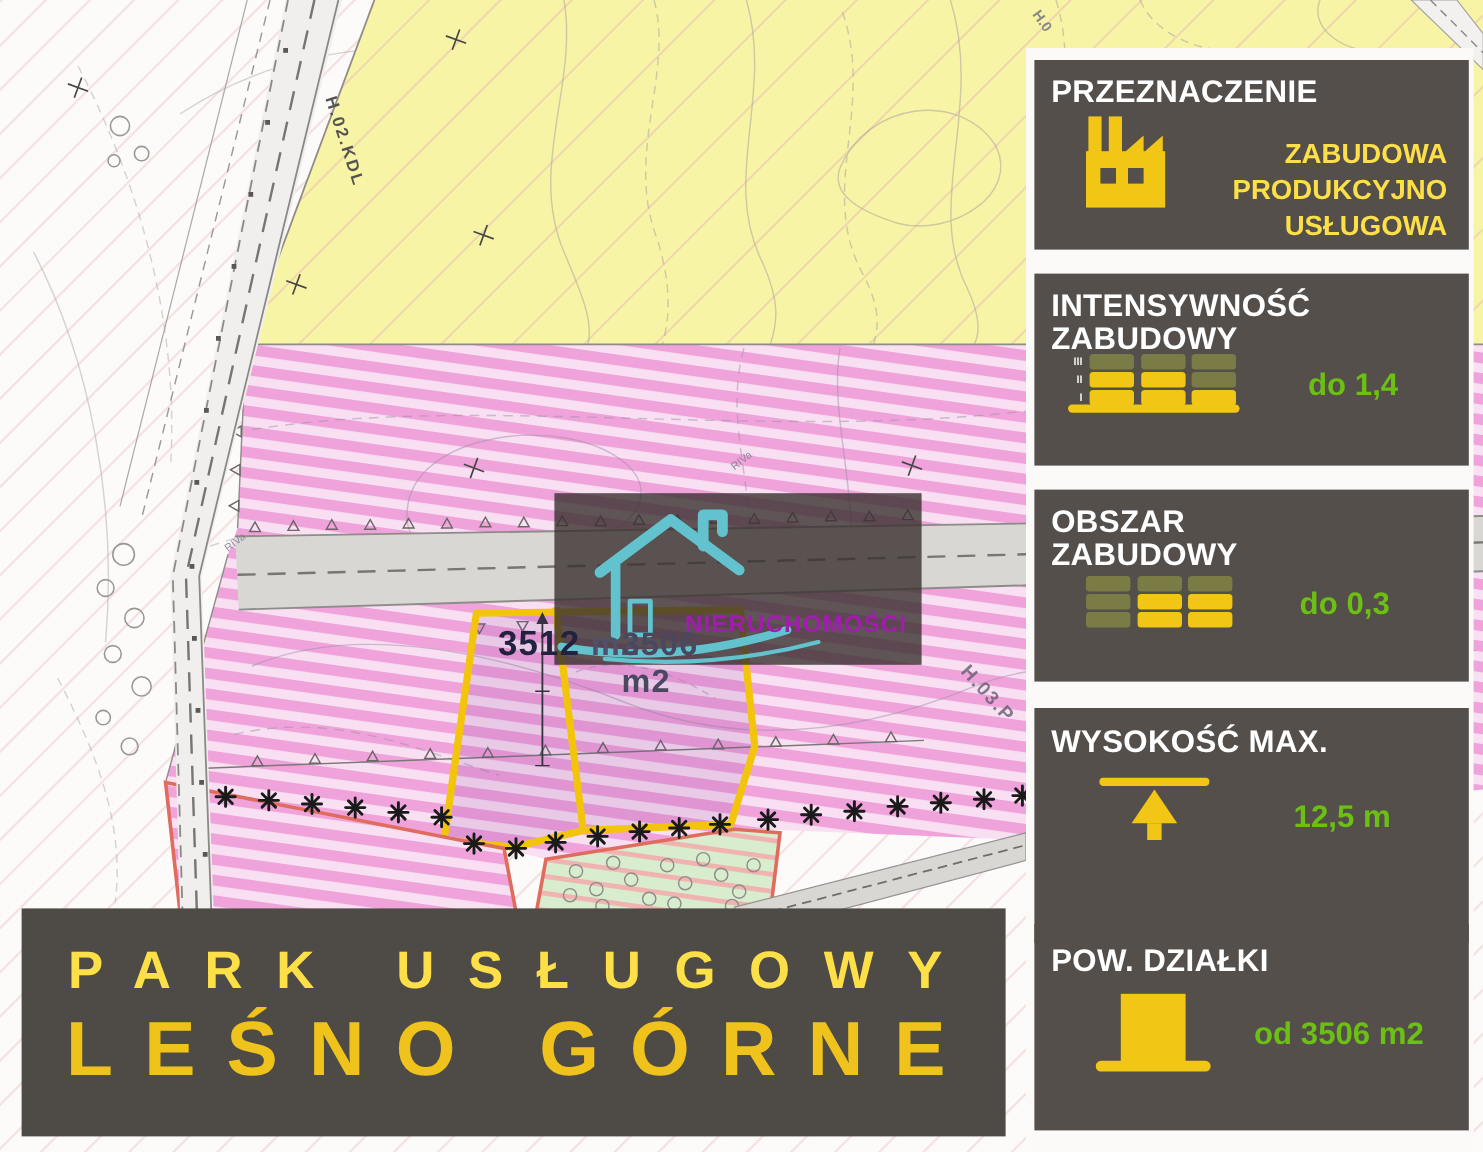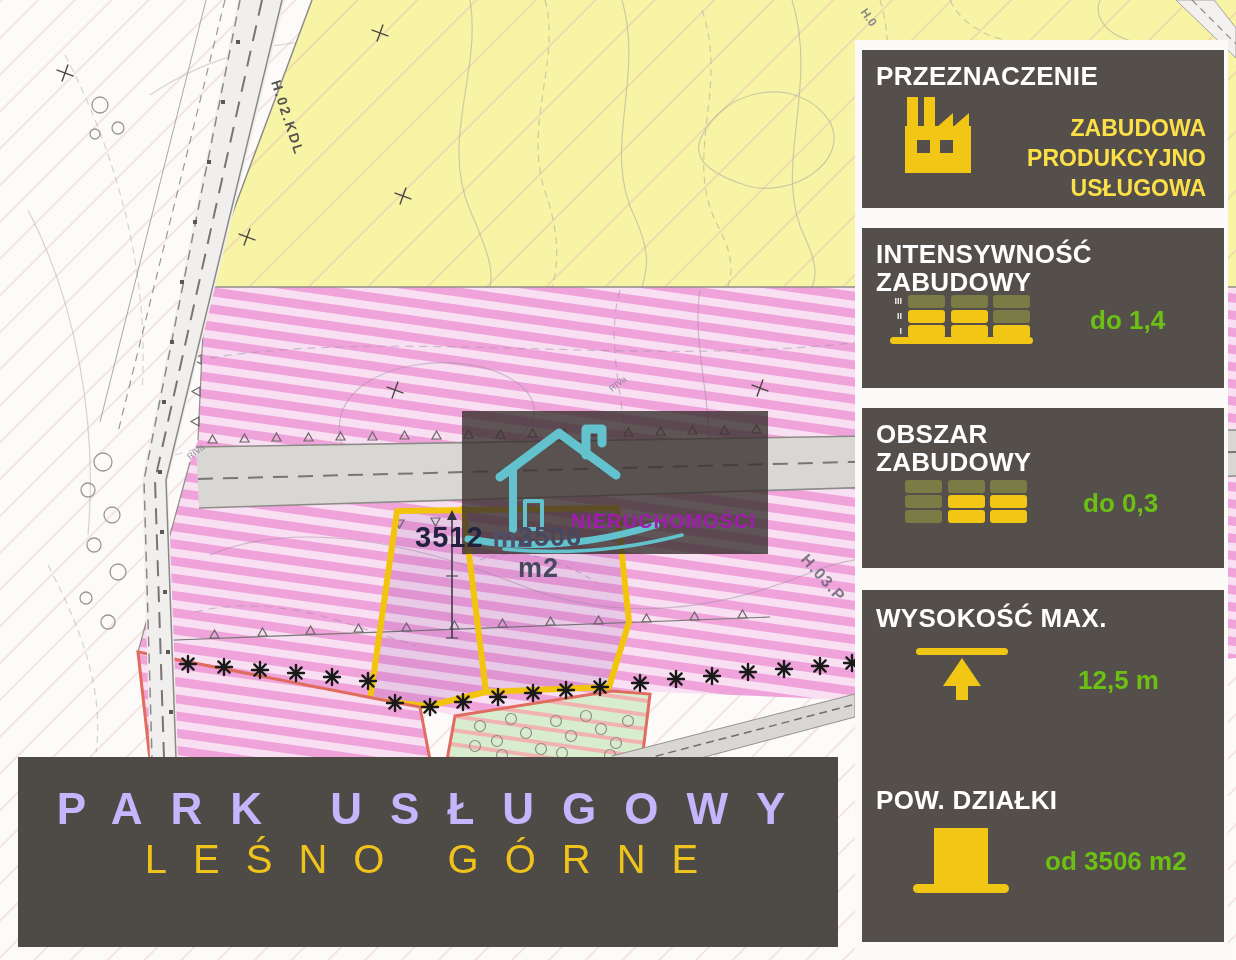--- a/index.html
+++ b/index.html
@@ -60,25 +60,25 @@
     font-size:9px;font-weight:bold;line-height:13px;
   }
   .underbar{position:absolute;left:28px;top:109px;width:143px;height:7px;border-radius:4px;background:#F1C614;}
 
   
   .banner{
     position:absolute;left:18px;top:757px;width:820px;height:190px;
     background:#4E4B47;z-index:5;text-align:center;
   }
   .banner-line1{
-    margin-top:27px;color:#c4b5fd;font-weight:bold;font-size:44px;
+    margin-top:27px;color:#fde047;font-weight:bold;font-size:44px;
     letter-spacing:28px;white-space:nowrap;text-indent:14px;
   }
   .banner-line2{
-    margin-top:3px;color:#EFC31B;font-weight:normal;font-size:40px;
+    margin-top:3px;color:#EFC31B;font-weight:bold;font-size:64px;
     letter-spacing:26px;white-space:nowrap;text-indent:13px;
   }
 </style>
 </head>
 <body>
 
 <div class="canvas">
 
   <svg class="map-svg" width="1236" height="960" viewBox="0 0 1236 960">
     <defs>

